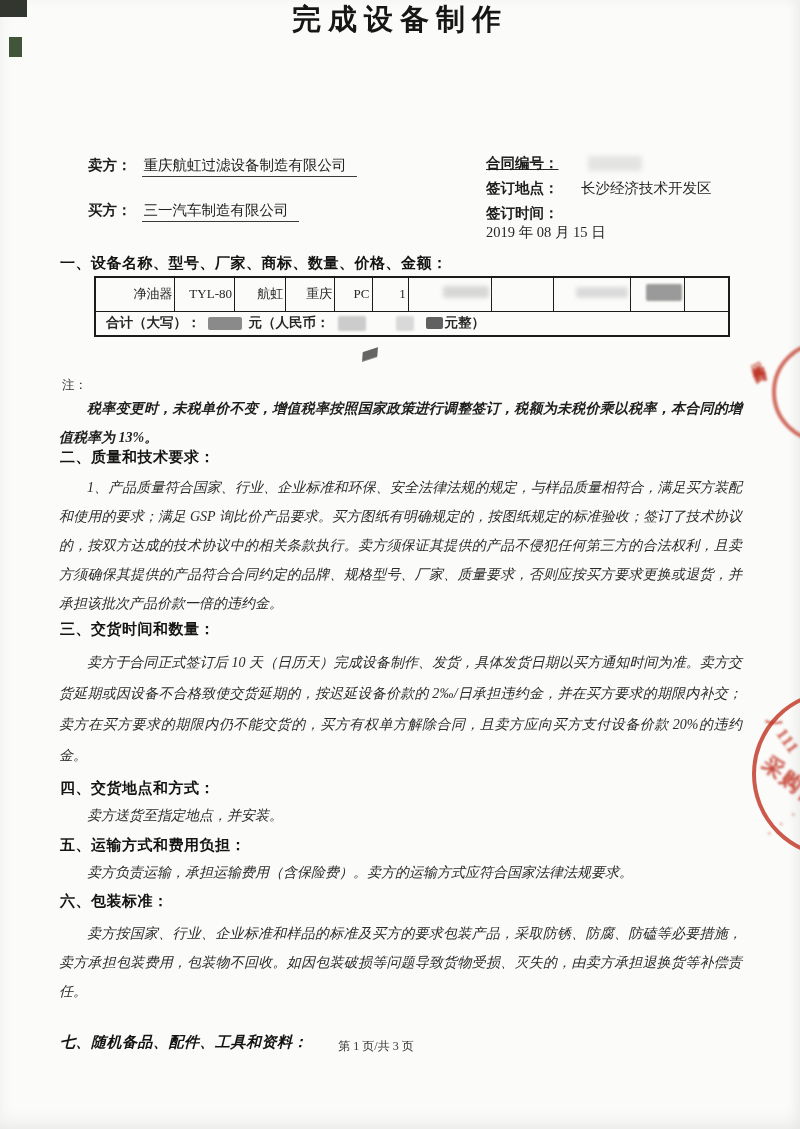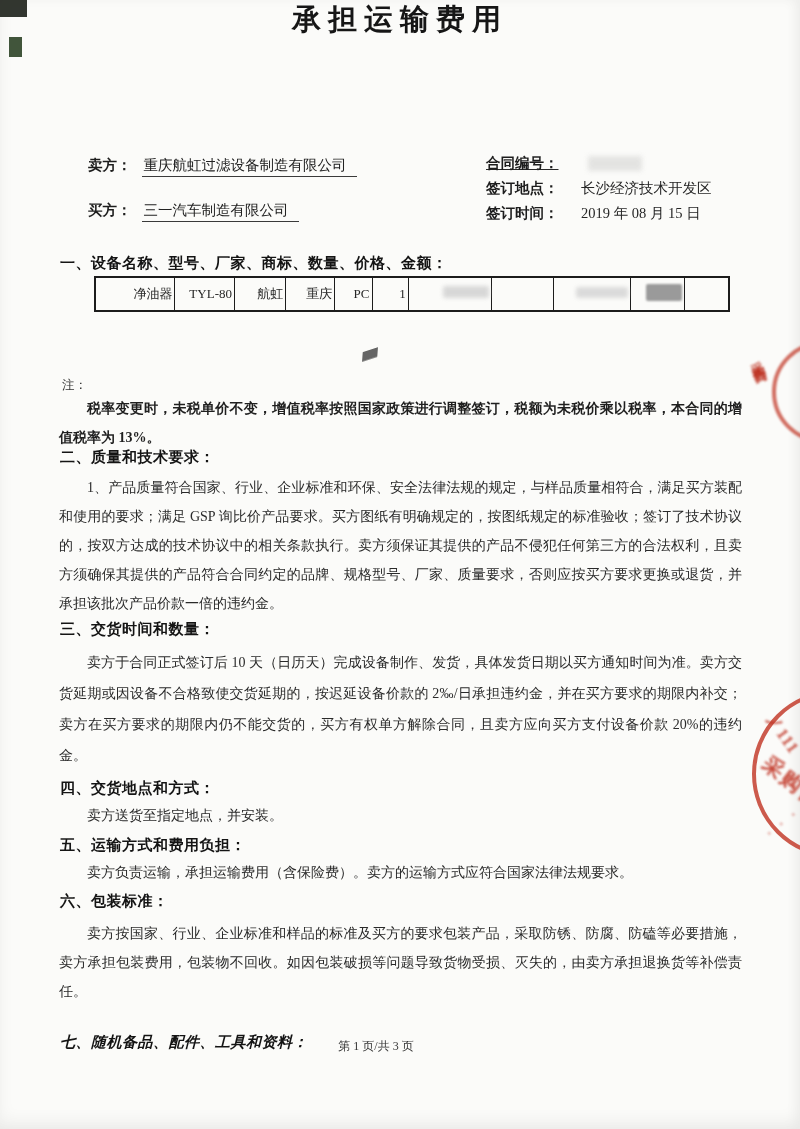--- a/index.html
+++ b/index.html
@@ -26,21 +26,21 @@
   .party-row { position:absolute; left:28px; display:flex; align-items:baseline; }
   .party-label { font-weight:bold; color:#1d1d1d; margin-right:10px; }
   .party-name { border-bottom:1.2px solid #3a3a3a; padding:0 10px 1px 2px; color:#222; }
   .info-col { position:absolute; left:426px; top:0; }
   .info-row { position:absolute; display:flex; align-items:baseline; white-space:nowrap; }
   .info-label { font-weight:bold; color:#1d1d1d; width:95px; }
   .info-value { color:#262626; }
   .smudge-cn { left:588px; top:156px; width:54px; height:15px; background:#dcdcda; filter:blur(2.5px); opacity:.75; }
 
   .sec-heading { left:60px; width:690px; font-size:15px; font-weight:bold; color:#141414; letter-spacing:.5px; }
-  .para { left:59px; width:683px; font-size:14px; text-align:justify; text-indent:2em; color:#2a2a2a; }
+  .para { left:59px; width:683px; font-size:14px; text-align:justify; text-indent:2em; color:#2a2a2a;font-style:italic; }
 
   
   .tbl-wrap { left:94px; top:276px; width:636px; }
   table { border-collapse:collapse; width:636px; table-layout:fixed; }
   table, td { border:1.6px solid #1c1c1c; }
   table { border-width:2px; }
   td { font-size:13px; text-align:center; vertical-align:middle; padding:1px 2px; position:relative; }
   tr.hdr td { height:42px; font-weight:bold; white-space:pre-line; line-height:1.25; }
   tr.data td { height:34px;text-align:right; }
   tr.total td { height:25px; border:none; }
@@ -89,41 +89,41 @@
   .seal-bot .rim  { position:absolute; left:8px; top:122px; font-size:9px;
                     color:rgba(189,42,26,.75); transform:rotate(-38deg); filter:blur(.8px);
                     letter-spacing:2px; white-space:nowrap; }
 </style>
 </head>
 <body>
 
 <div class="abs scan-mark1"></div>
 <div class="abs scan-mark2"></div>
 
-<div class="abs title">承担运输费用</div>
+<div class="abs title">完成设备制作</div>
 
 <div class="abs header-info">
   <div class="party-row" style="top:47px;">
     <span class="party-label">买方：</span>
     <span class="party-name">三一汽车制造有限公司</span>
   </div>
   <div class="party-row" style="top:2px;">
     <span class="party-label">卖方：</span>
     <span class="party-name">重庆航虹过滤设备制造有限公司</span>
   </div>
   <div class="info-col">
     <div class="info-row" style="top:0;text-decoration:underline;">
       <span class="info-label">合同编号：</span>
       <span class="info-value"></span>
     </div>
     <div class="info-row" style="top:25px;">
       <span class="info-label">签订地点：</span>
       <span class="info-value">长沙经济技术开发区</span>
     </div>
-    <div class="info-row" style="top:50px;">
+    <div class="info-row" style="top:50px;flex-direction:column;">
       <span class="info-label">签订时间：</span>
       <span class="info-value">2019 年 08 月 15 日</span>
     </div>
   </div>
 </div>
 <div class="abs smudge-cn"></div>
 
 <div class="abs sec-heading" style="top:254px;">一、设备名称、型号、厂家、商标、数量、价格、金额：</div>
 
 <div class="abs tbl-wrap">
@@ -148,20 +148,33 @@
       <td>航虹</td>
       <td>重庆</td>
       <td>PC</td>
       <td>1</td>
       <td><span class="redact r-unit"></span></td>
       <td></td>
       <td><span class="redact r-taxed"></span></td>
       <td><span class="redact r-total"></span></td>
       <td></td>
     </tr>
+    <tr class="total">
+      <td colspan="11">
+        <div class="total-flex">
+          <span class="total-label">合计（大写）：</span>
+          <span class="redact r-box1"></span>
+          <span class="total-label">元（人民币：</span>
+          <span class="redact r-box2"></span>
+          <span class="redact r-box3"></span>
+          <span class="redact r-box4"></span>
+          <span class="total-label">元整）</span>
+        </div>
+      </td>
+    </tr>
   </tbody>
     </table>
   <div class="abs tbl-artifact"></div>
 </div>
 
 <div class="abs note-label">注：</div>
 <div class="abs para tax-note">税率变更时，未税单价不变，增值税率按照国家政策进行调整签订，税额为未税价乘以税率，本合同的增值税率为 13%。</div>
 
 <div class="abs sec-heading s2-h">二、质量和技术要求：</div>
 <div class="abs para s2-p">1、产品质量符合国家、行业、企业标准和环保、安全法律法规的规定，与样品质量相符合，满足买方装配和使用的要求；满足 GSP 询比价产品要求。买方图纸有明确规定的，按图纸规定的标准验收；签订了技术协议的，按双方达成的技术协议中的相关条款执行。卖方须保证其提供的产品不侵犯任何第三方的合法权利，且卖方须确保其提供的产品符合合同约定的品牌、规格型号、厂家、质量要求，否则应按买方要求更换或退货，并承担该批次产品价款一倍的违约金。</div>

